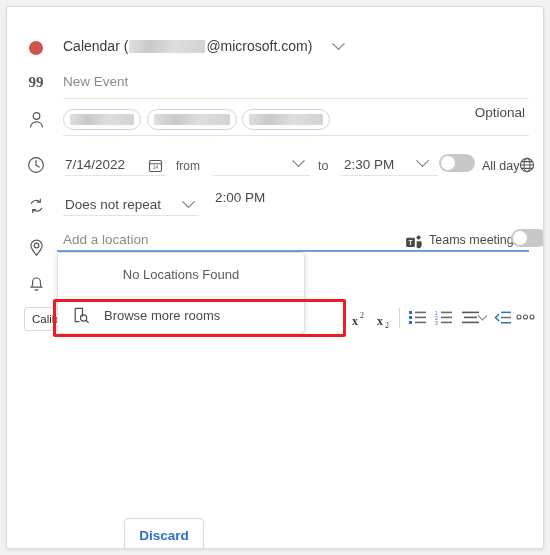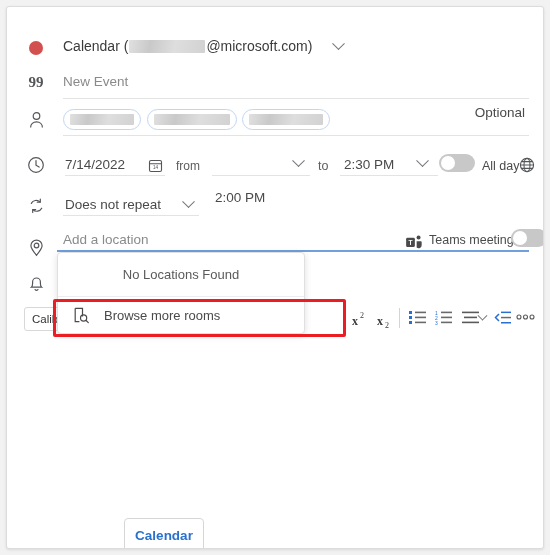--- a/index.html
+++ b/index.html
@@ -372,16 +372,16 @@
           <circle cx="11.6" cy="12" r="3.1"></circle>
           <path d="M13.9 14.3 16.3 16.6" stroke-linecap="round"></path>
         </svg>
       </span>
       <span>Browse more rooms</span>
     </div>
   </div>
   <div id="highlight-box"></div>
 
   <div id="discard-button">
-    <span>Calendar</span>
+    <span>Discard</span>
   </div>
 
 </div>
 
 </body></html>

